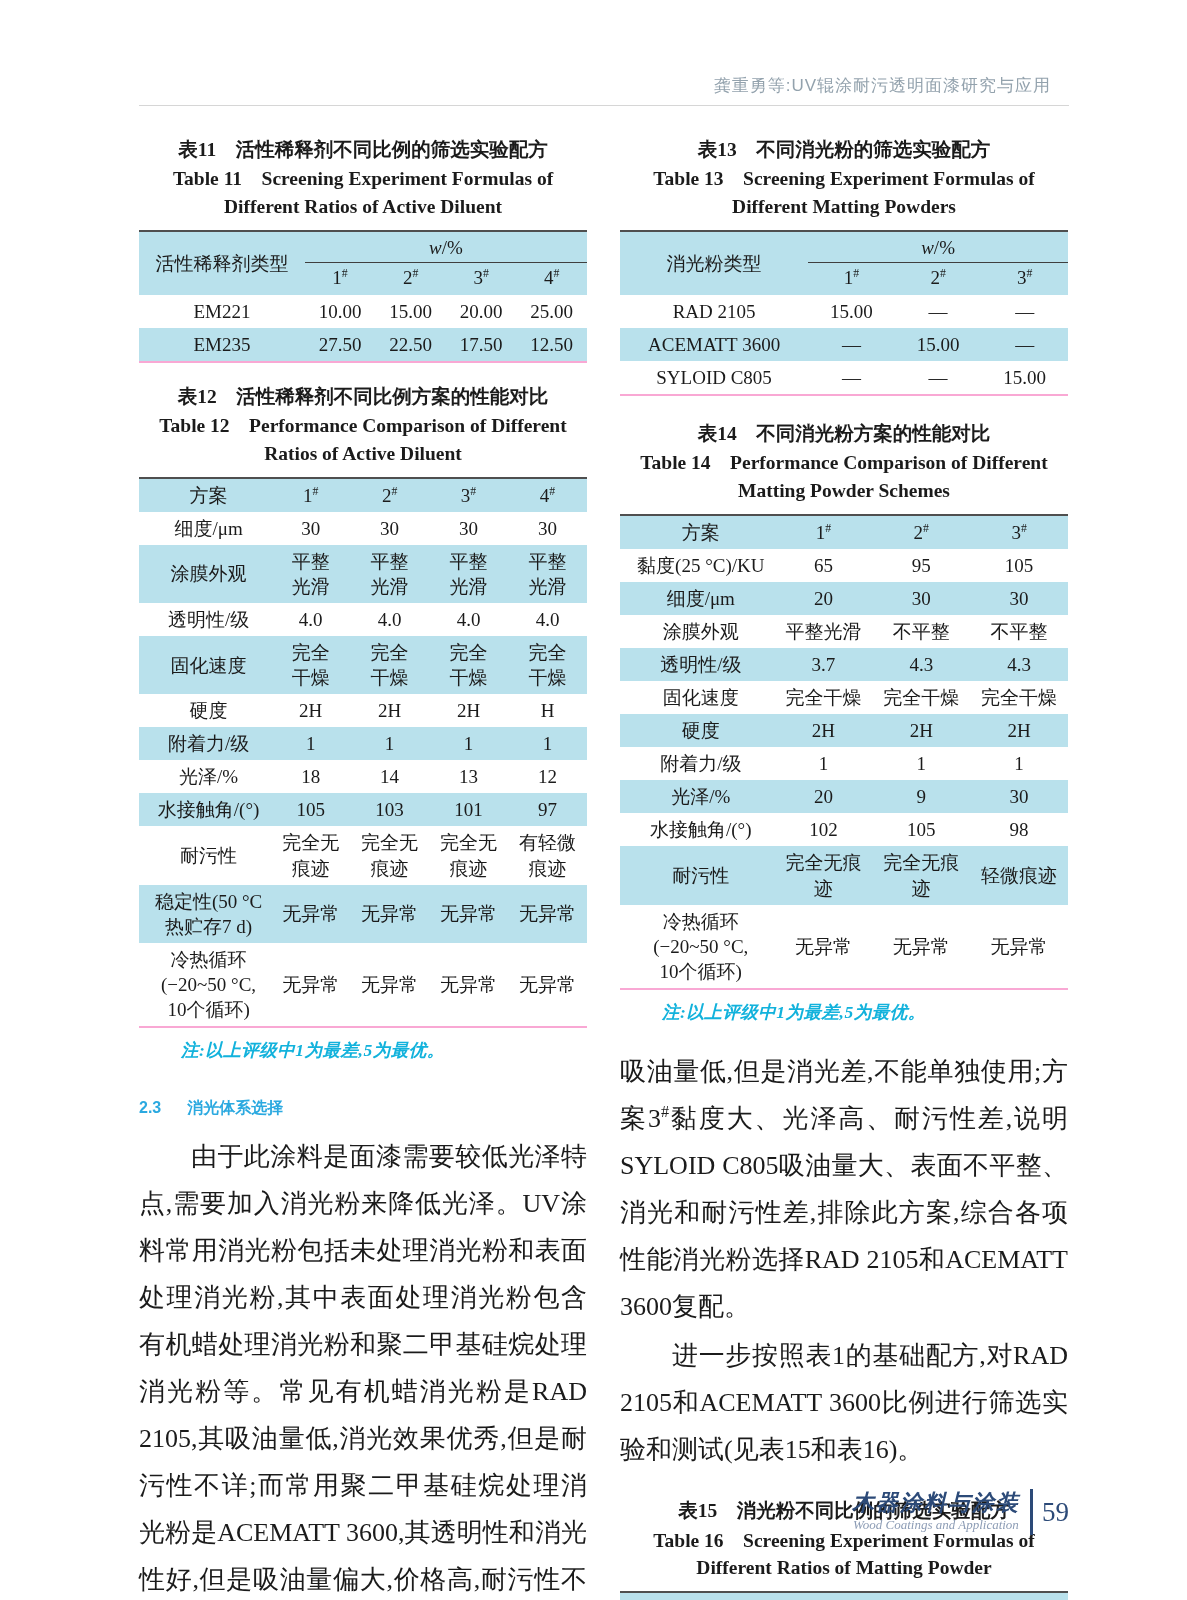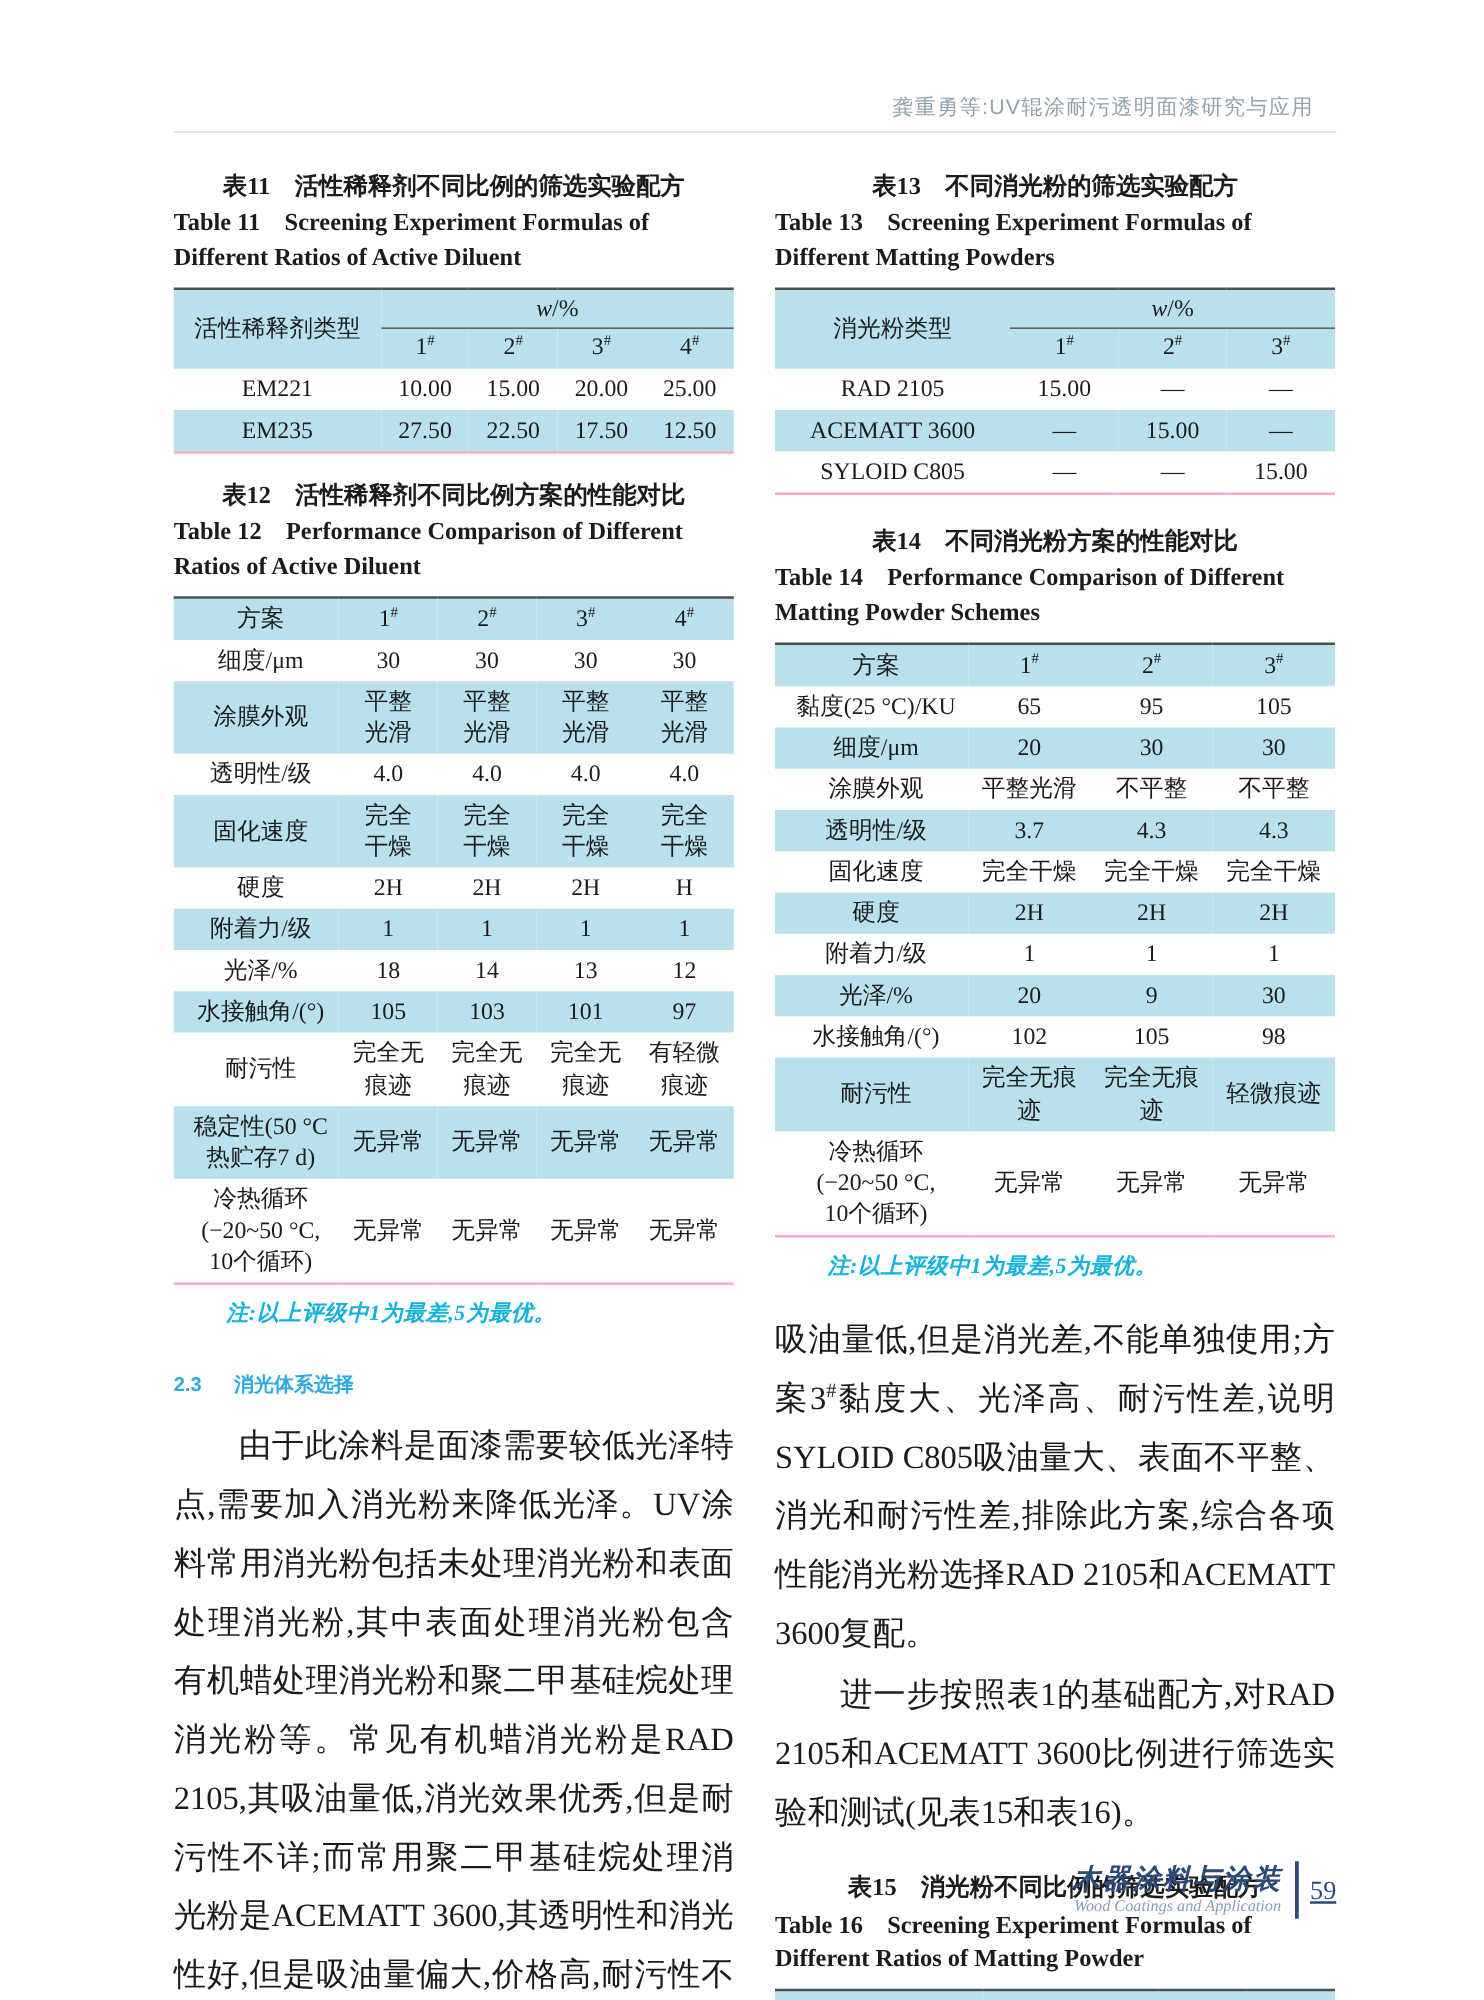--- a/index.html
+++ b/index.html
@@ -21,21 +21,21 @@
        font-size:17px;color:var(--hdr-gray);letter-spacing:1px;padding-right:18px;
        font-family:"Liberation Sans",sans-serif;}
 
   
   .columns{display:flex;gap:33px;margin-top:30px;}
   .col{width:448px;flex:0 0 448px;}
 
   
   .table-block{margin-bottom:20px;}
   .t-cn{font-size:19.5px;font-weight:bold;text-align:center;line-height:1.45;}
-  .t-en{font-size:19.5px;font-weight:bold;text-align:left;line-height:1.42;margin:1px 0 9px;}
+  .t-en{font-size:19.5px;font-weight:bold;text-align:center;line-height:1.42;margin:1px 0 9px;}
   .tbl table{width:100%;border-collapse:collapse;table-layout:fixed;
        border-top:2px solid #4f4f4f;border-bottom:2px solid #f9a8d4;}
   .tbl th,.tbl td{font-size:19px;font-weight:normal;text-align:center;vertical-align:middle;
        padding:4px 5px;line-height:1.32;white-space:pre-line;}
   .tbl thead th{background:var(--blue);}
   .tbl tbody tr:nth-child(even) td{background:var(--blue);}
   .tbl th.grp{border-bottom:1px solid #3f3f3f;padding:3px 0 2px;}
   .tbl th.ch{padding:2px 5px 5px;}
   
   .tbl.typeB td.lbl,.tbl.typeB th.lbl{text-align:center;padding-left:9px;padding-right:2px;}
@@ -63,21 +63,21 @@
   .mt{margin-top:2px;}
   .table-block.mid{margin-top:24px;}
 
   
   .footer{position:absolute;right:129px;top:1489px;display:flex;align-items:center;}
   .footer .journal{text-align:center;font-style:italic;}
   .footer .cn{font-size:22px;font-weight:bold;color:var(--navy);letter-spacing:2px;
        font-family:"Liberation Sans",sans-serif;line-height:1.1;}
   .footer .en{font-size:13px;color:#8c9cb5;margin-top:2px;}
   .footer .bar{width:3px;height:46px;background:var(--navy);margin:0 9px 0 10px;}
-  .footer .num{font-size:21px;color:var(--navy);text-decoration:underline;}
+  .footer .num{font-size:27px;color:var(--navy);}
 </style>
 </head>
 <body>
 
 <div class="page">
 
   <div class="running-header">
     <span>龚重勇等:UV辊涂耐污透明面漆研究与应用</span>
   </div>
 

